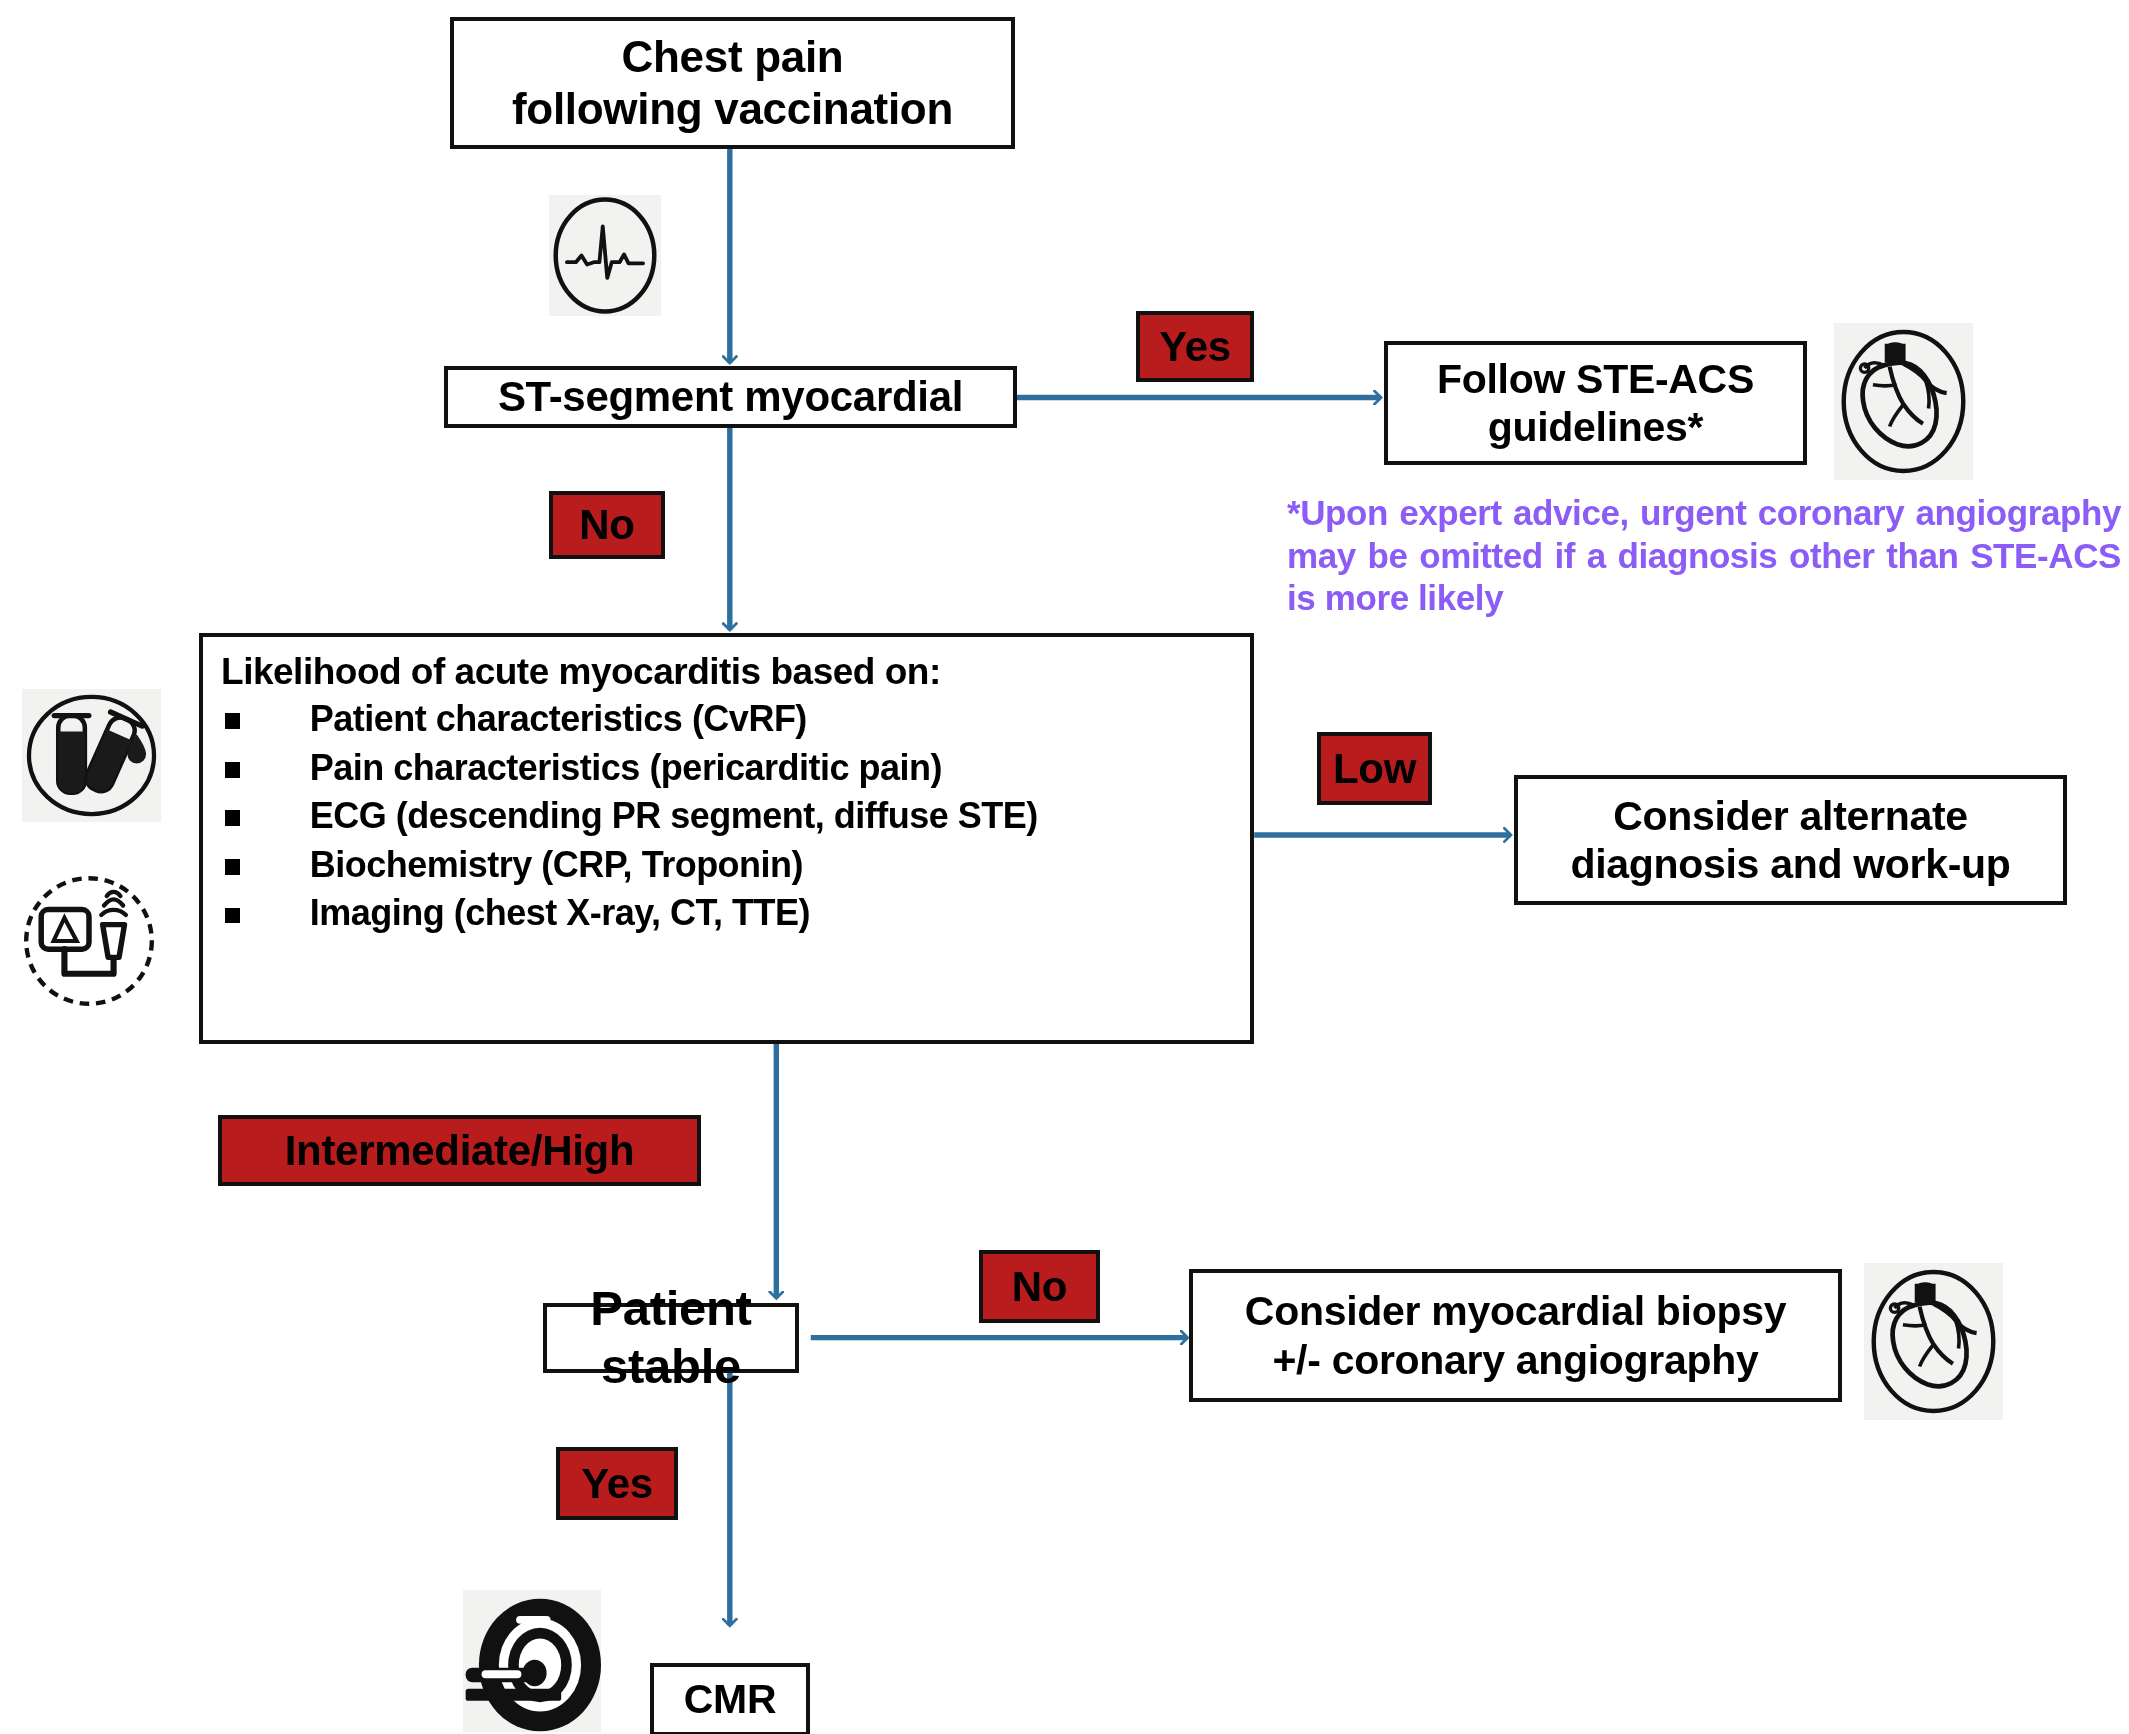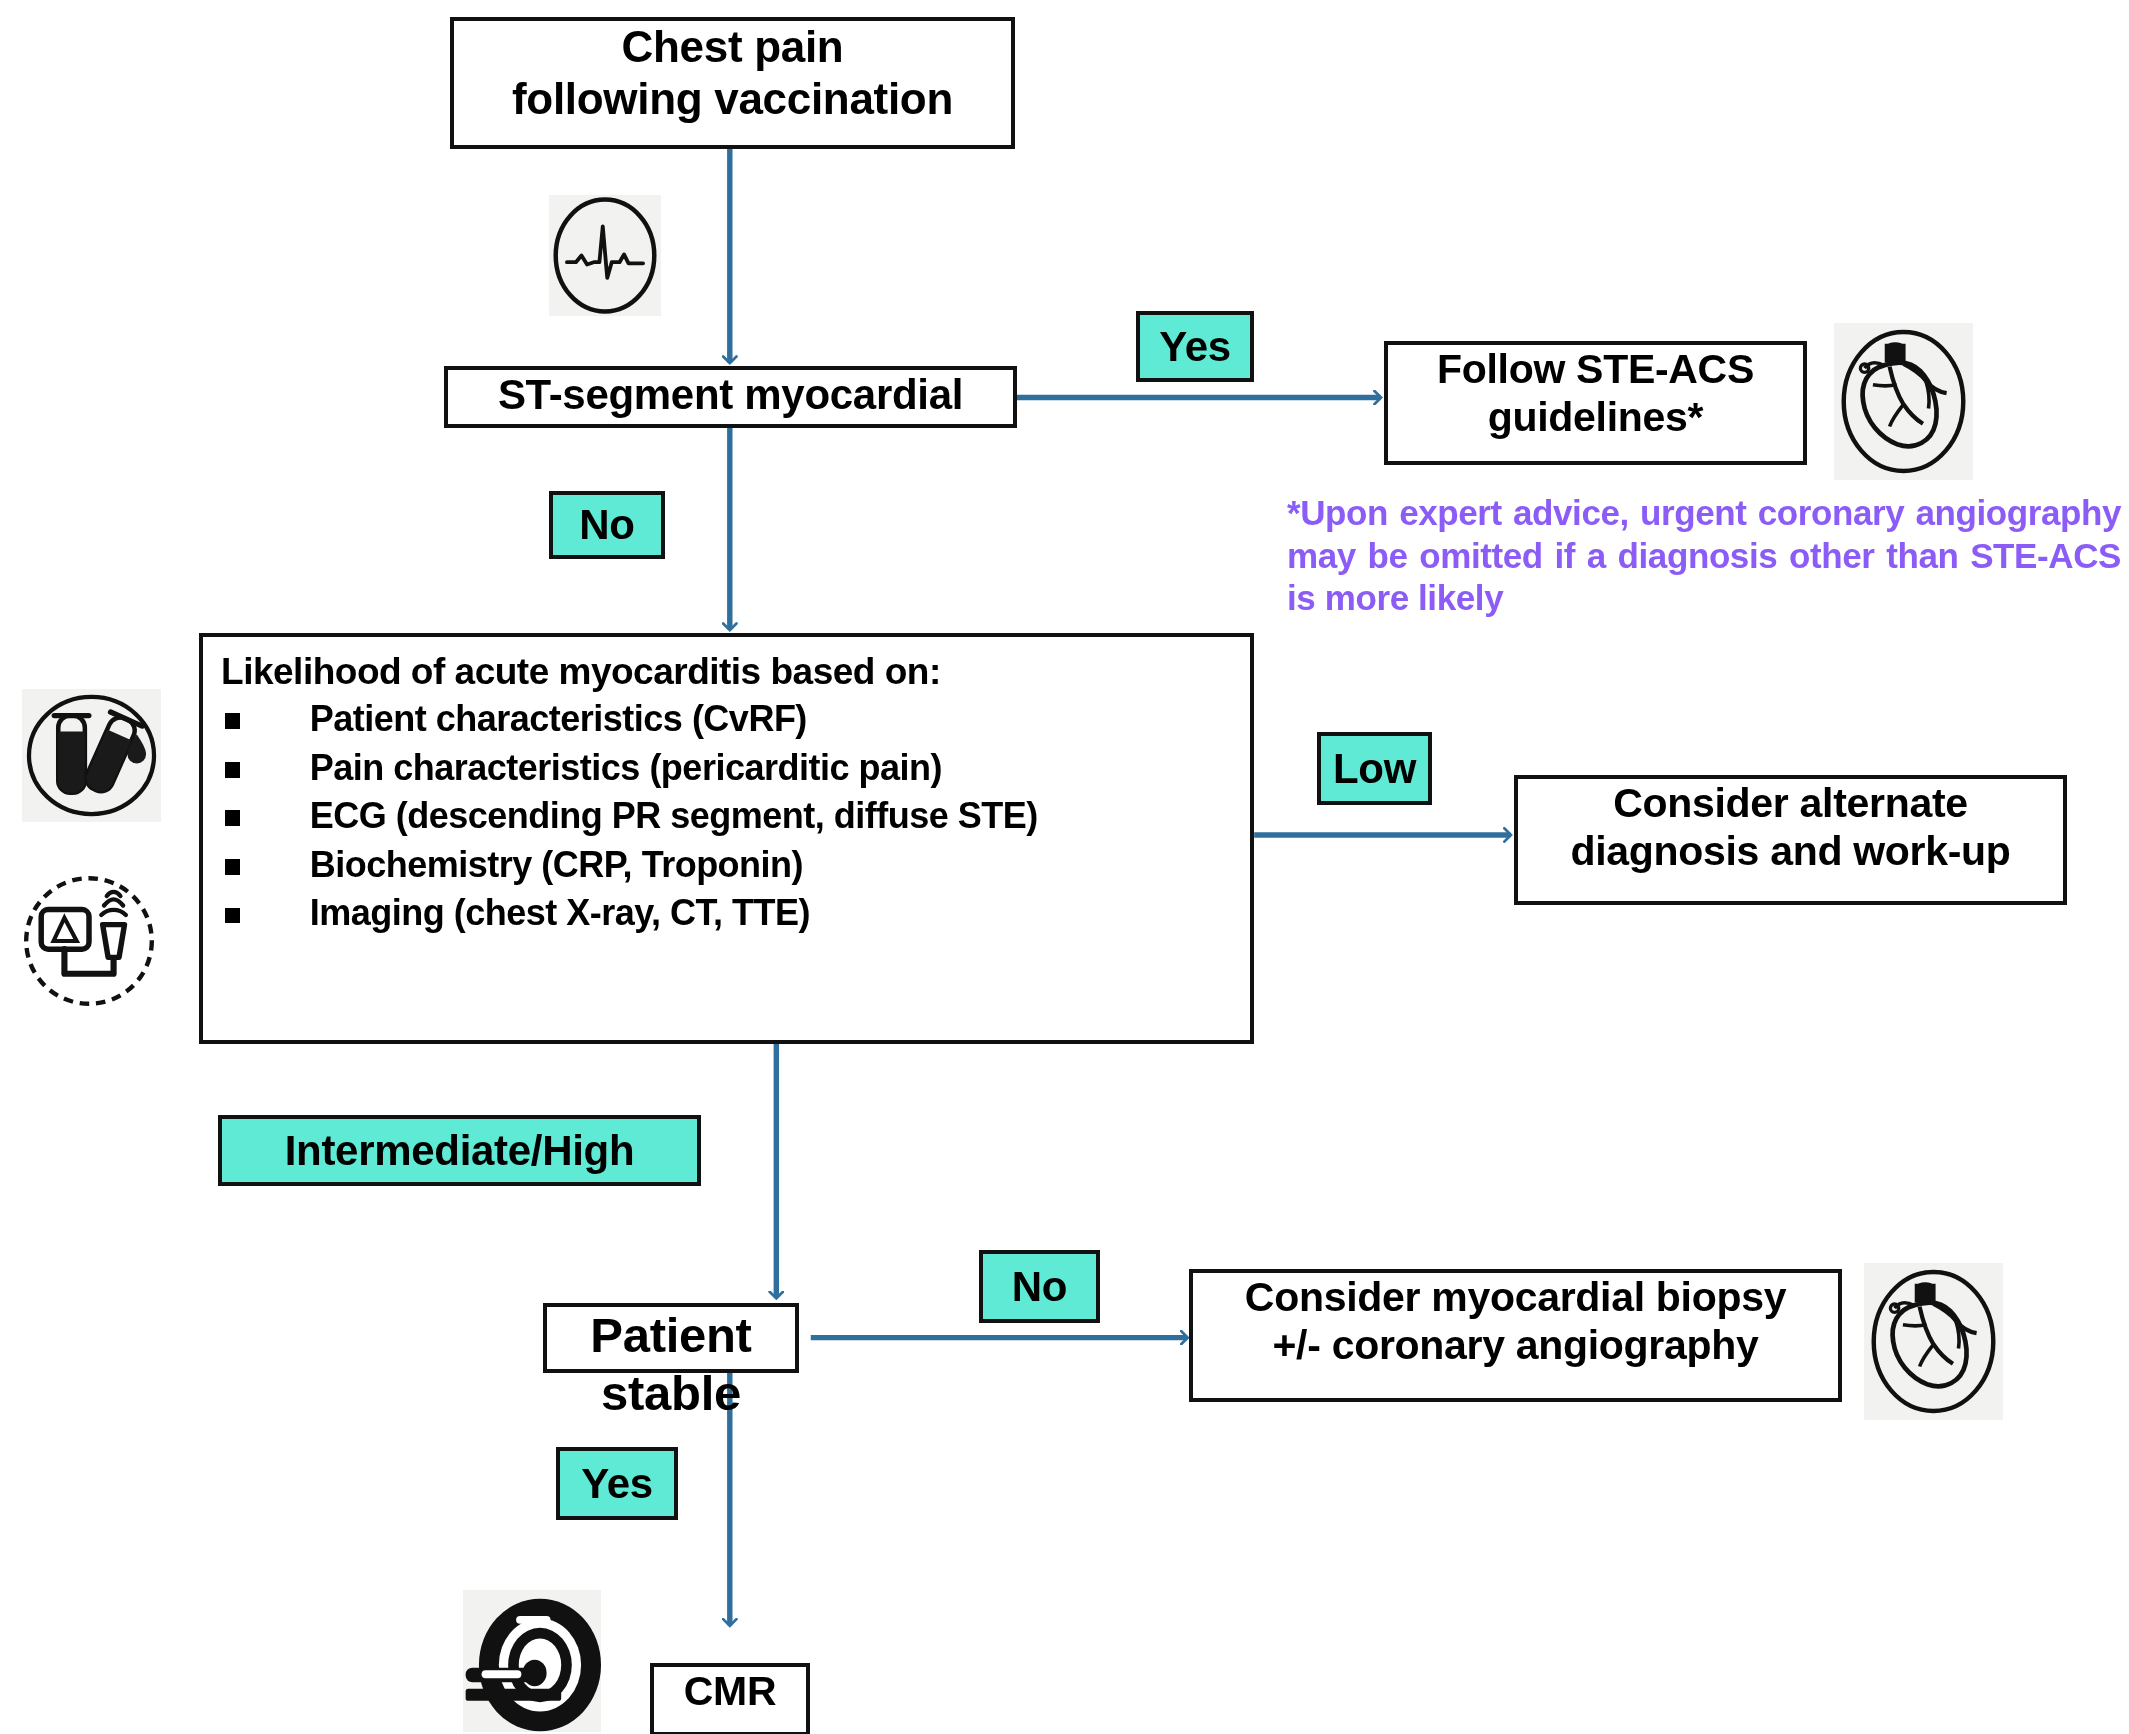--- a/index.html
+++ b/index.html
@@ -14,37 +14,37 @@
     background:#ffffff;
     overflow:hidden;
   }
   
   .box{
     position:absolute;
     box-sizing:border-box;
     border:4.2px solid #111111;
     background:#ffffff;
     display:flex;
-    align-items:flex-start;
+    align-items:center;
     justify-content:center;
     text-align:center;
     font-weight:700;
     color:#000000;
     line-height:1.18;
     letter-spacing:-0.3px;
     font-stretch:condensed;
   }
   .box .txt{ padding:0 6px; white-space:pre-line; }
 
   
   .tag{
     position:absolute;
     box-sizing:border-box;
     border:4.2px solid #111111;
-    background:#5eead4;
+    background:#b91c1c;
     display:flex;
     align-items:center;
     justify-content:center;
     font-weight:700;
     color:#000000;
     letter-spacing:-0.3px;
     line-height:1;
   }
 
   

